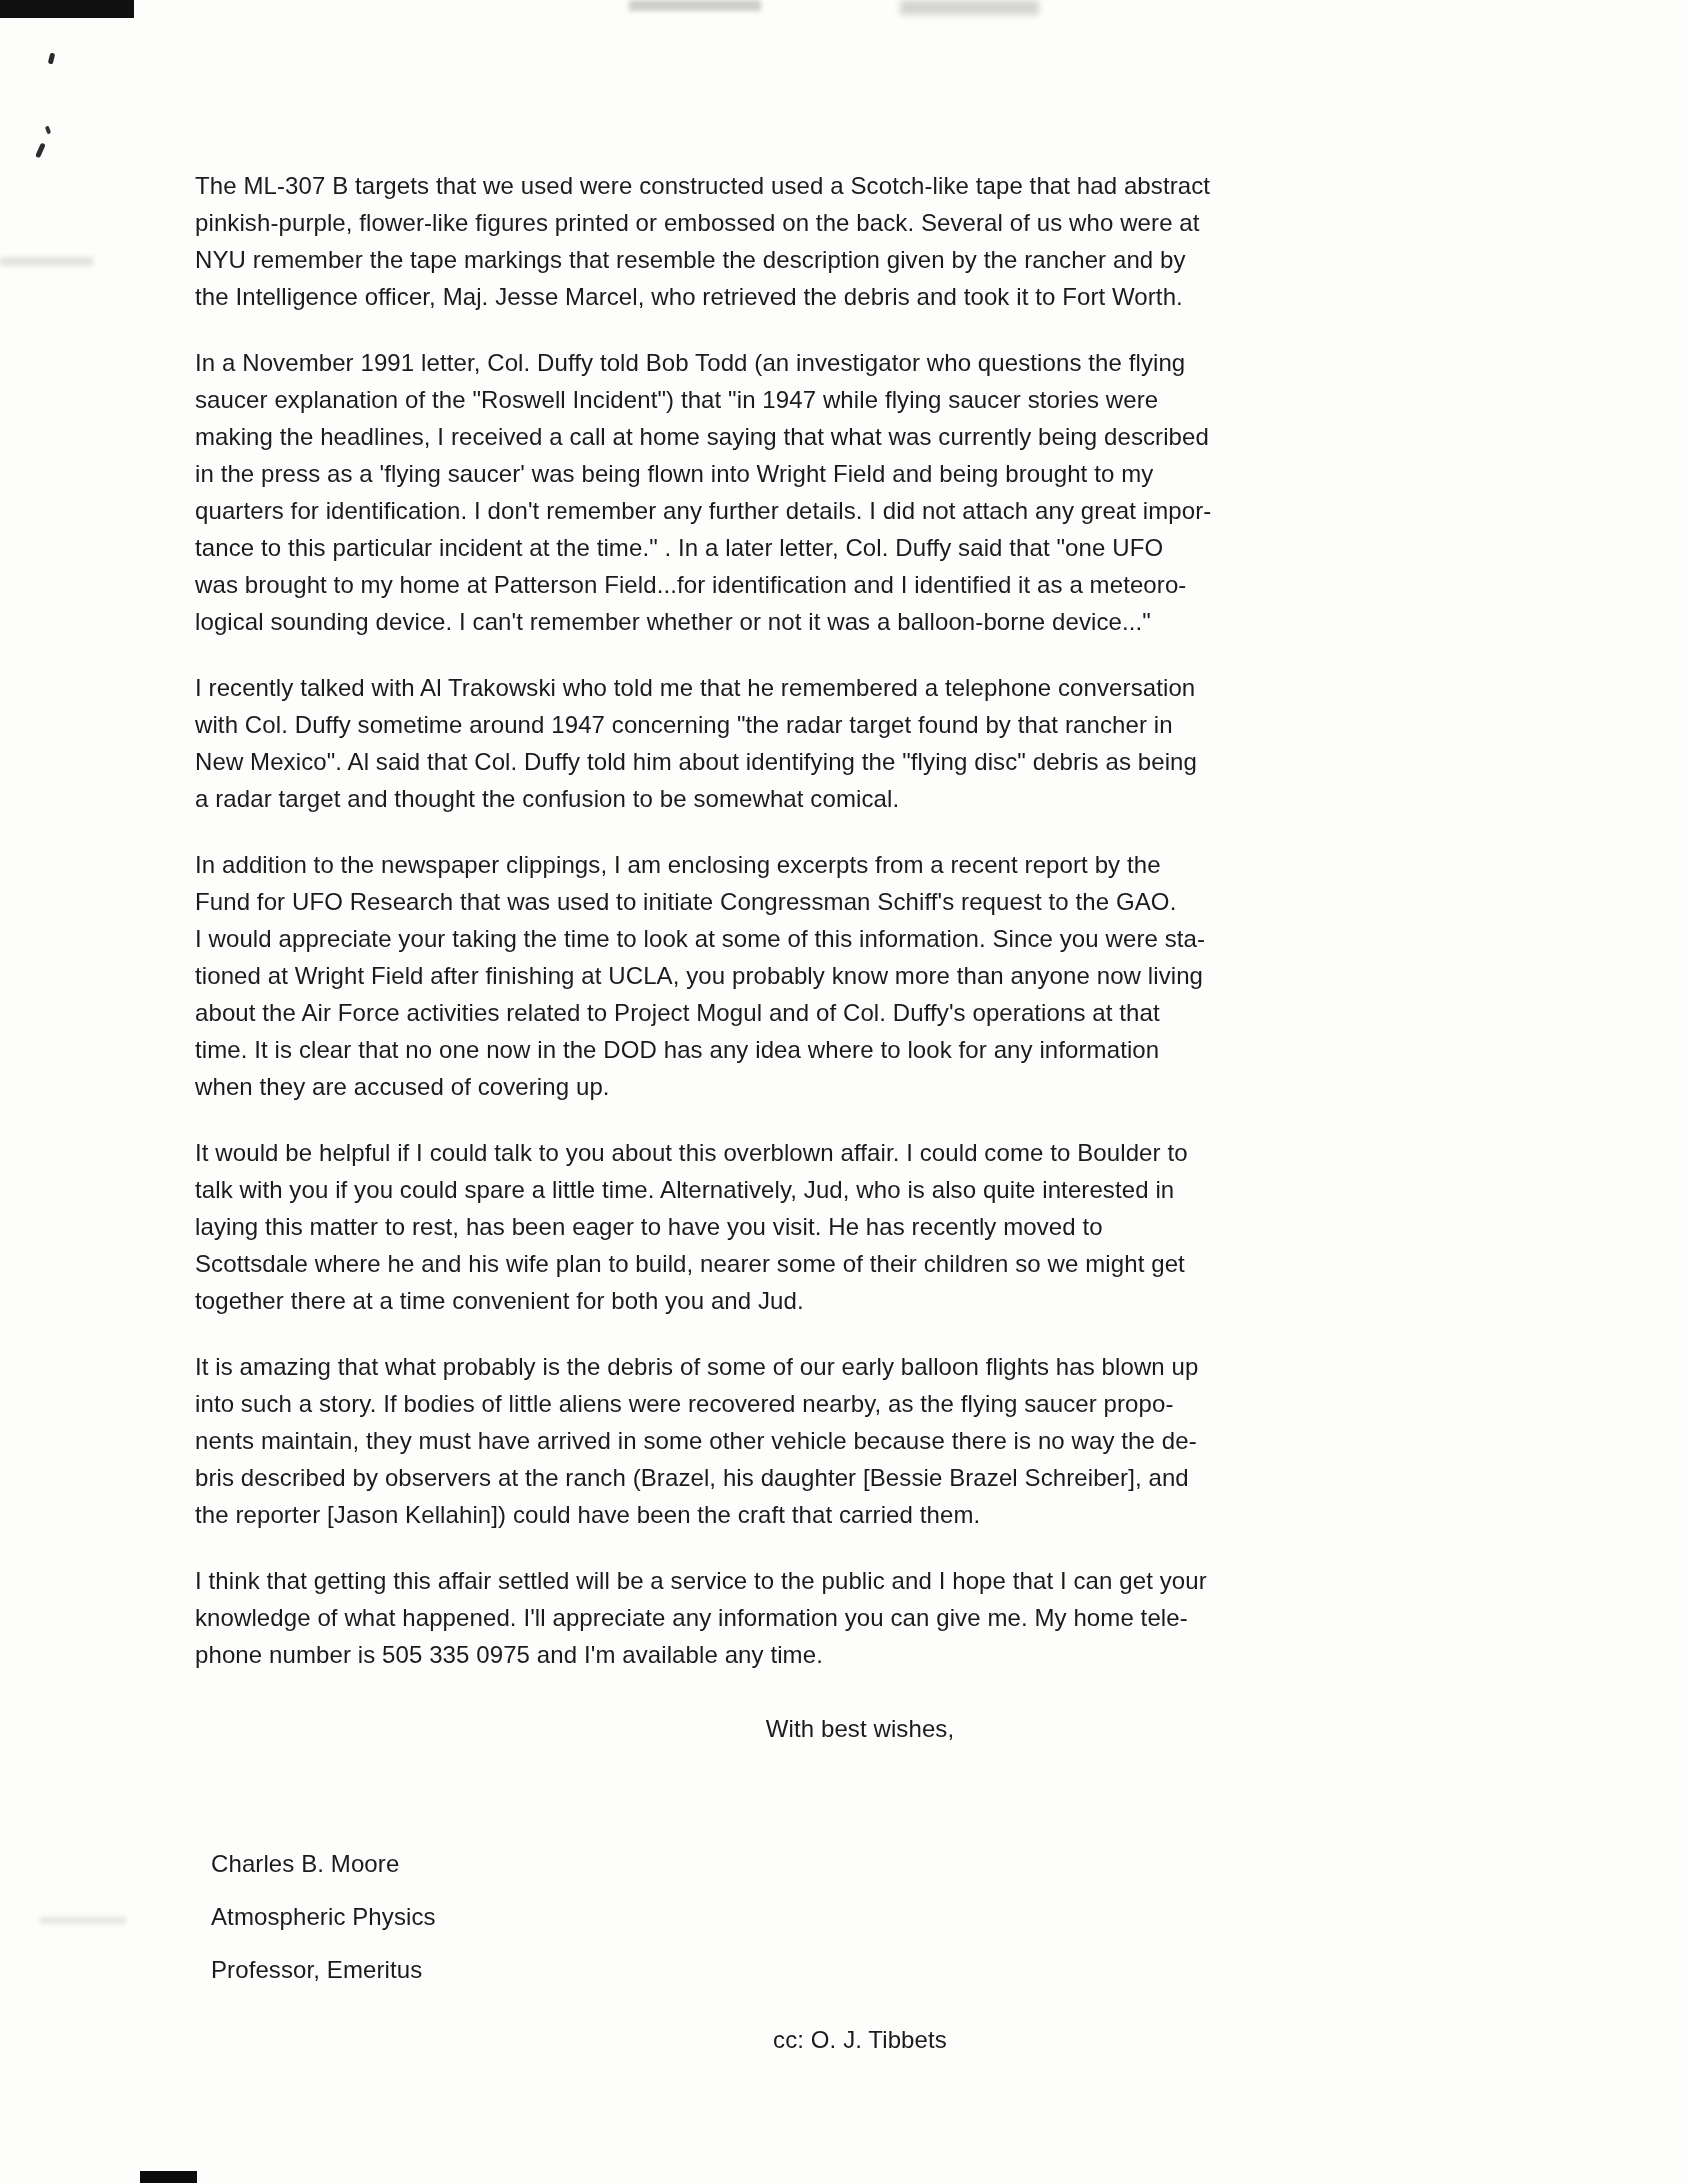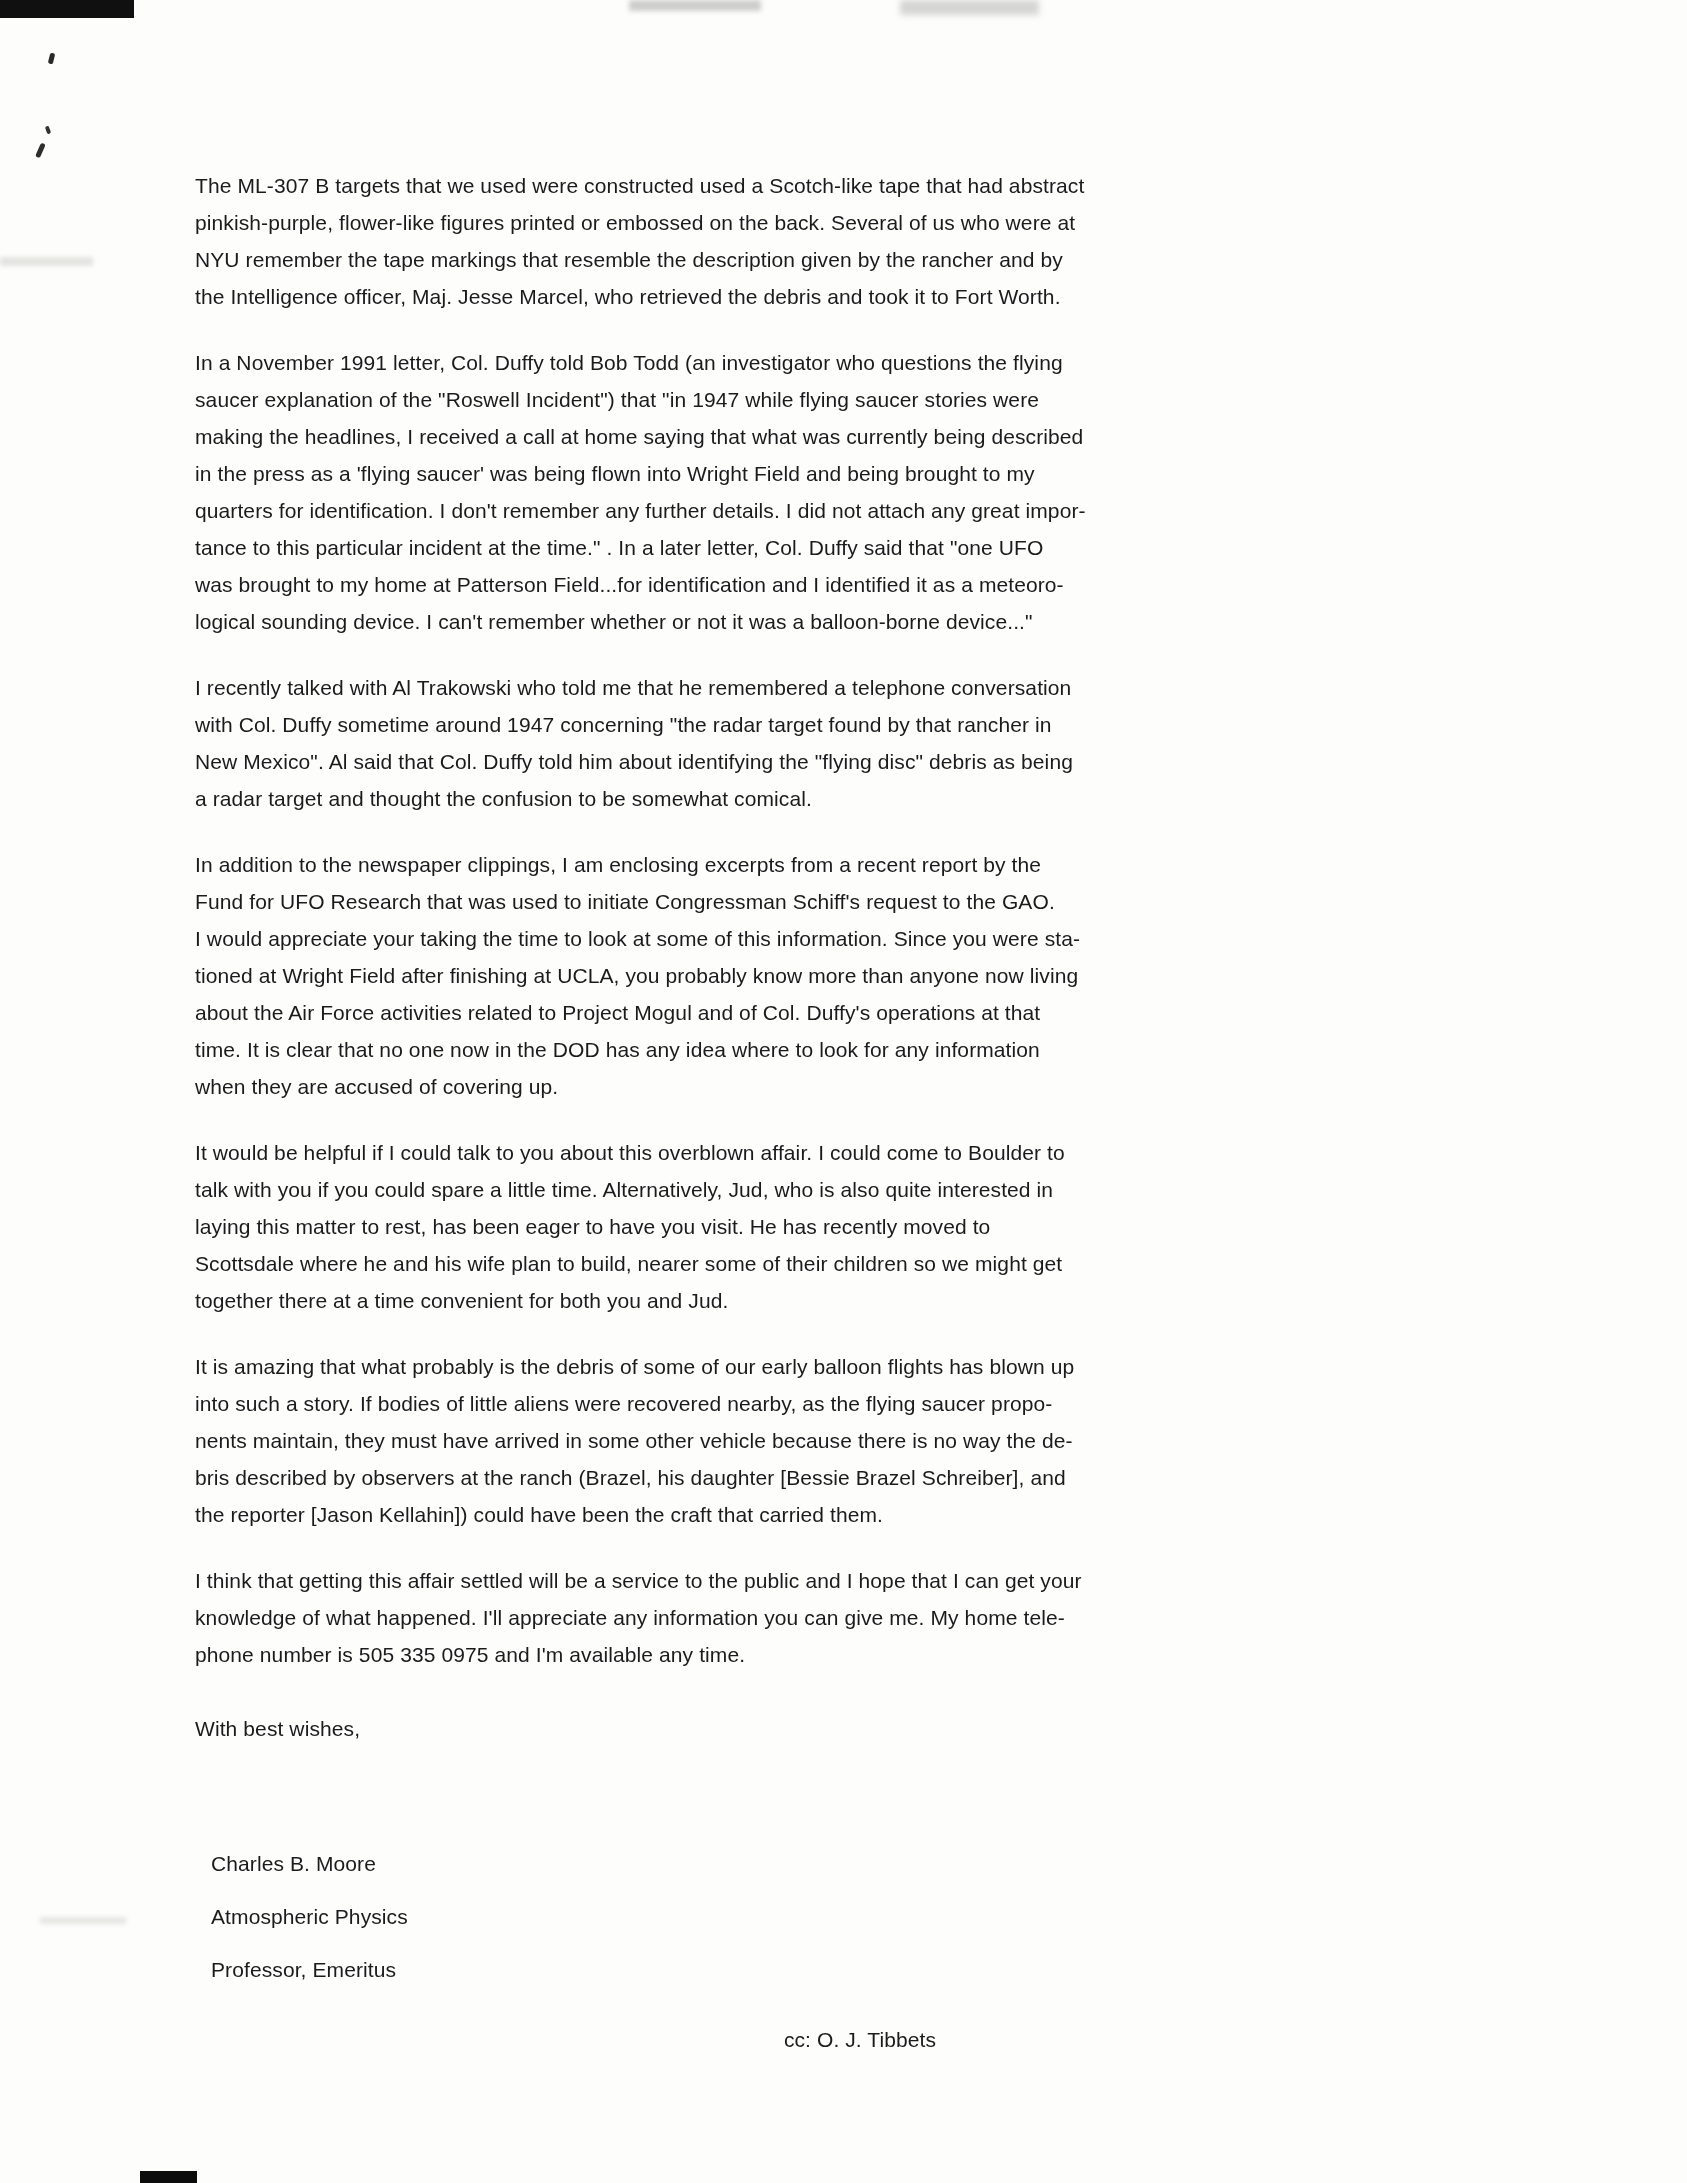--- a/index.html
+++ b/index.html
@@ -14,30 +14,31 @@
     background: #fdfdfc;
     overflow: hidden;
     font-family: "Liberation Sans", sans-serif;
     color: #1b1b1d;
   }
   .content {
     position: absolute;
     left: 195px;
     top: 167px;
     width: 1330px;
-    font-size: 21px;
+    font-size: 24px;
     line-height: 37px;
     letter-spacing: 0.1px;
   }
   .content p {
     margin: 0 0 29px 0;
     white-space: pre-line;
   }
   .closing {
     margin-top: 37px !important;
+    text-align: center;
   }
   .sig-block {
     margin-top: 98px;
   }
   .sig-block p {
     margin: 16px;
   }
   .cc-line {
     margin-top: 33px !important;
     text-align: center;

